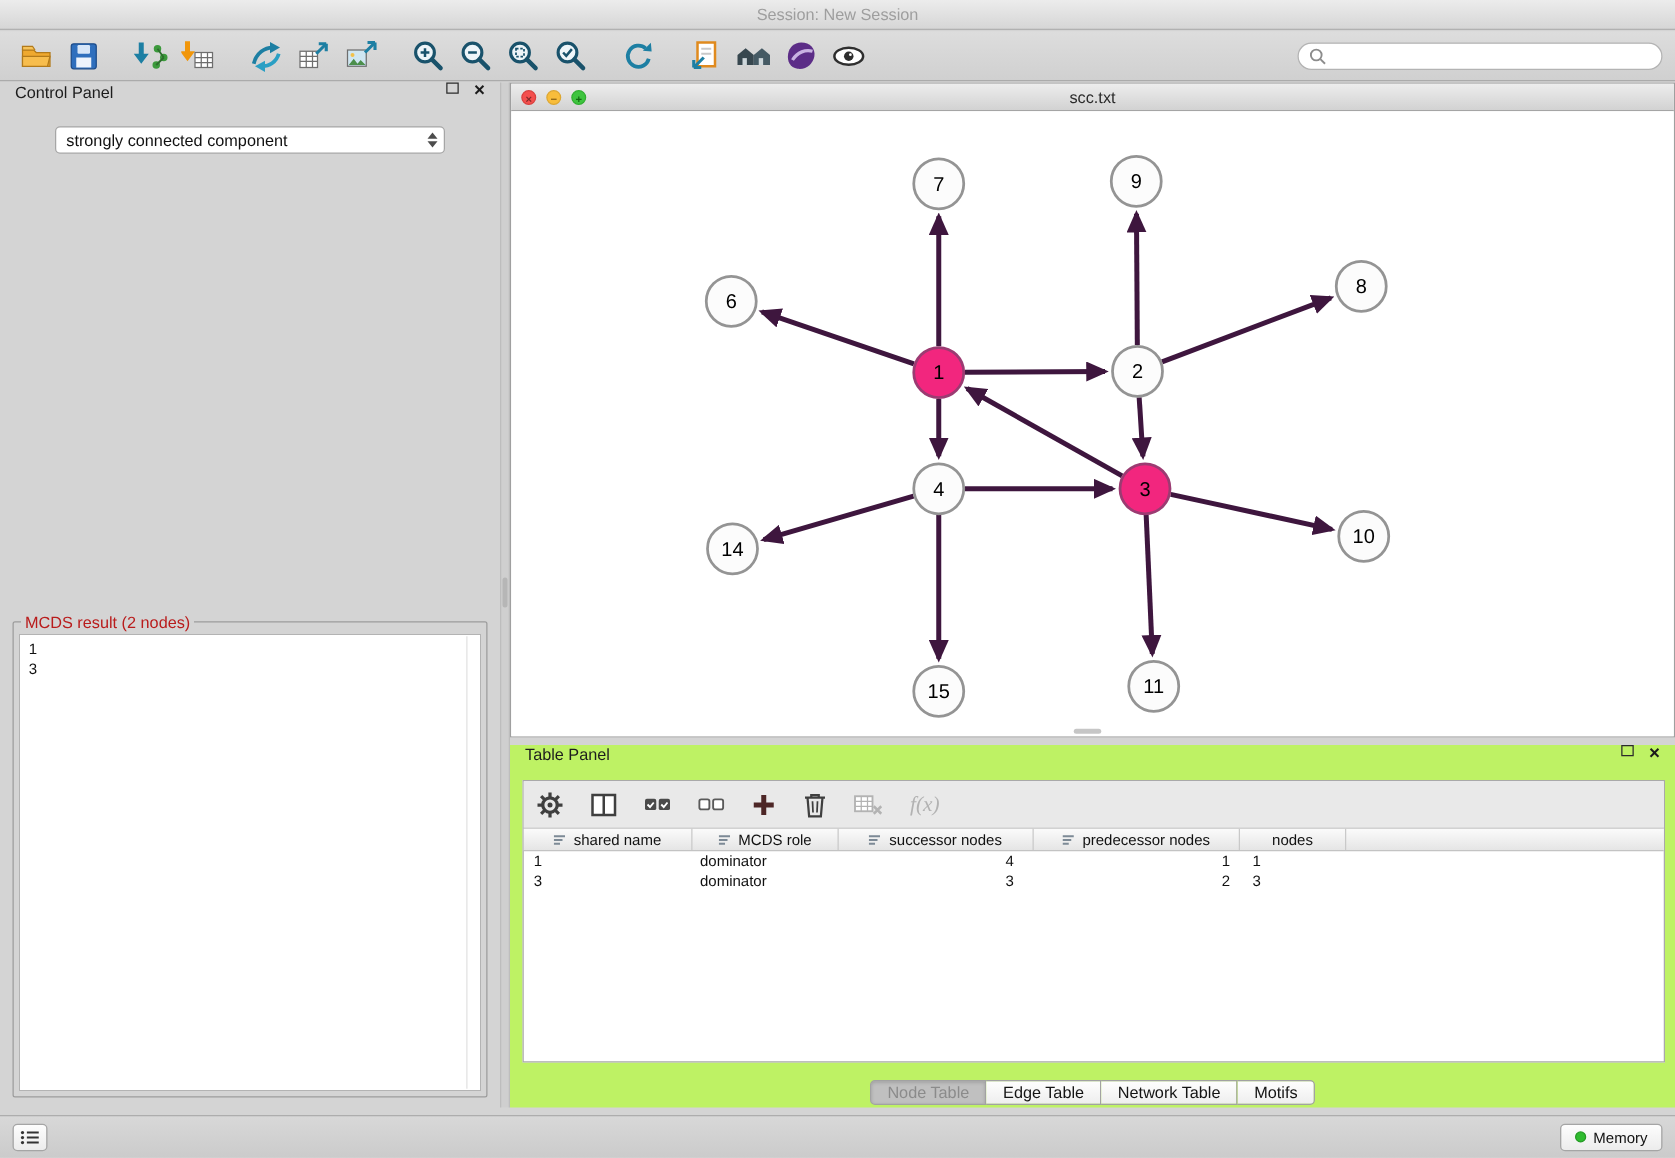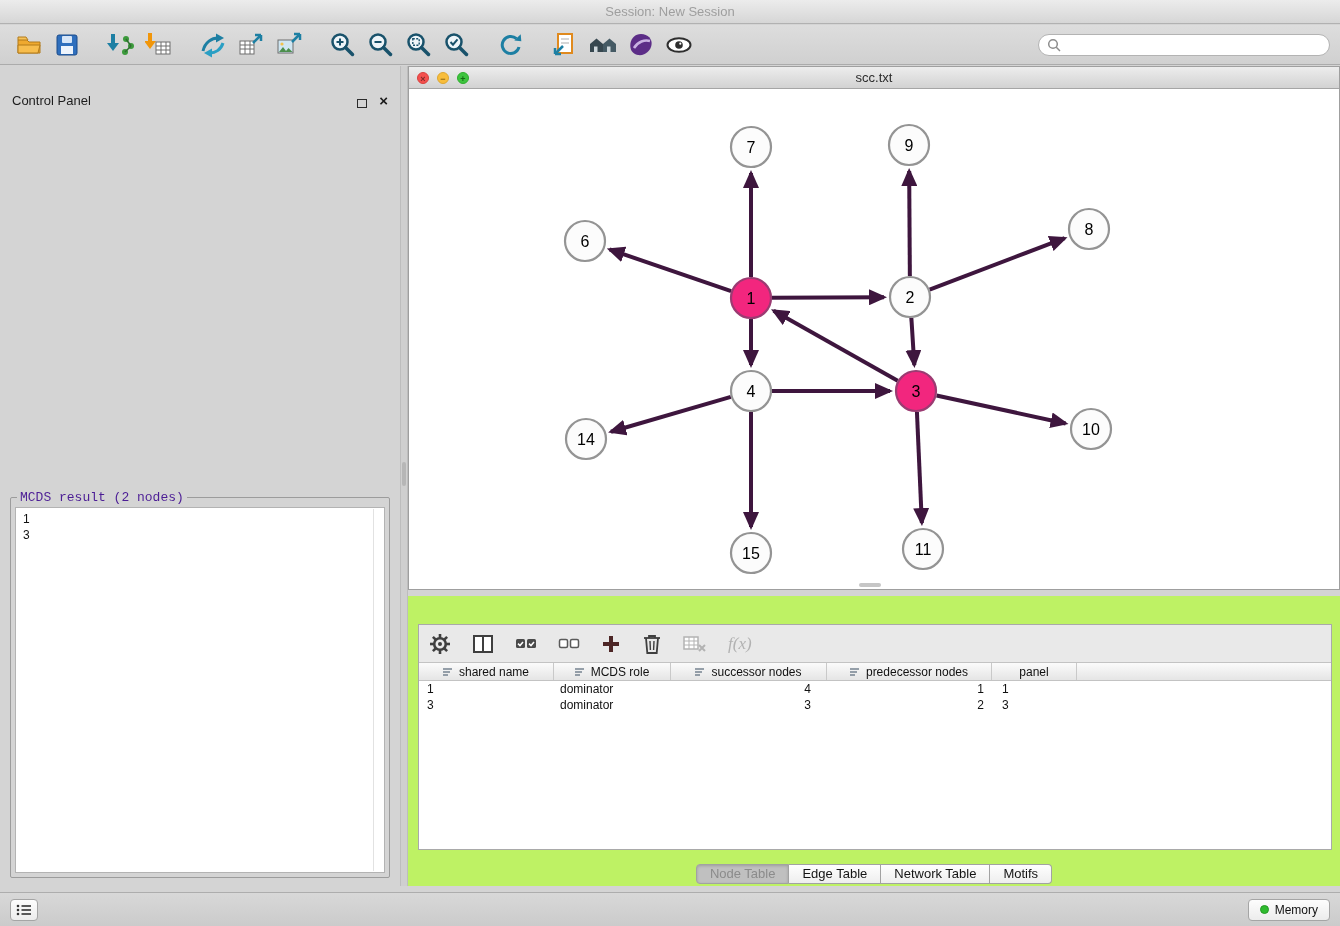--- a/index.html
+++ b/index.html
@@ -26,21 +26,21 @@
   .tbtn { width:38px; height:34px; display:flex; align-items:center; justify-content:center;
           background:transparent; border:none; cursor:default; }
   .tgap { width:16px; }
   .searchbox {
     margin-left:auto; width:292px; height:22px; background:#fff;
     border:1px solid #b3b3b3; border-radius:11px;
     display:flex; align-items:center; padding:0 8px; gap:5px;
   }
   .searchbox input { border:none; outline:none; flex:1; font-size:13px; font-family:inherit; background:transparent; }
   
-  .panel-header { height:26px; display:flex; align-items:flex-end; padding:0 12px; font-size:13px; color:#1d1d1d;margin-top:16px; }
+  .panel-header { height:26px; display:flex; align-items:flex-start; padding:0 12px; font-size:13px; color:#1d1d1d; }
   .panel-header .spacer { flex:1; }
   .float-icon { width:10px; height:9px; border:1.5px solid #2b2b2b; display:inline-block; margin-right:12px; }
   .close-glyph { font-size:15px; font-weight:bold; color:#1b1b1b; line-height:14px; }
   .tabs { display:flex; }
   .tab { height:20px; line-height:18px; padding:0 13px; font-size:13px; color:#141414;
          background:linear-gradient(#fefefe,#eeeeee); border:1px solid #a2a2a2; border-left-width:0; cursor:default; }
   .tab:first-child { border-left-width:1px; border-radius:4px 0 0 4px; }
   .tab:last-child { border-radius:0 4px 4px 0; }
   .tab.selected { background:#c0c0c0; color:#8b8b8b; box-shadow:inset 0 1px 3px rgba(0,0,0,.18); }
   
@@ -54,21 +54,21 @@
   }
   .combo .stepper { position:absolute; right:5px; top:0; bottom:0; display:flex; flex-direction:column; justify-content:center; gap:2px; }
   .combo .stepper i { display:block; width:0; height:0; border-left:4px solid transparent; border-right:4px solid transparent; }
   .combo .stepper i.up { border-bottom:5px solid #4c4c4c; }
   .combo .stepper i.down { border-top:5px solid #4c4c4c; }
   .cp-buttons { display:flex; justify-content:center; gap:15px; margin-top:13px; }
   .pushbtn { height:21px; padding:0 14px; font-size:13px; font-family:inherit; color:#111;
              background:linear-gradient(#ffffff,#f0f0f0); border:1px solid #a2a2a2; border-radius:4px; cursor:default; }
   .result-group { position:absolute; left:10px; right:10px; top:424px; bottom:8px;
                   border:1px solid #9c9c9c; border-radius:2px; }
-  .result-group legend { font-size:13px; color:#4c1d95; margin-left:6px; padding:0 3px;font-family:Liberation Mono, monospace; }
+  .result-group legend { font-size:13px; color:#b91c1c; margin-left:6px; padding:0 3px; }
   .result-box { position:absolute; left:4px; right:4px; top:2px; bottom:4px; background:#fff;
                 border:1px solid #b3b3b3; font-size:12px; line-height:16px; color:#111; padding:3px 7px; }
   .result-gutter { position:absolute; top:1px; bottom:1px; right:10px; width:1px; background:#e2e2e2; }
   
   .v-splitter { position:absolute; left:400px; top:66px; width:8px; bottom:40px;
                 background:#cfcfcf; border-left:1px solid #bdbdbd; border-right:1px solid #bdbdbd; }
   .v-splitter .grip { position:absolute; left:1px; top:396px; width:4px; height:24px; background:#b6b6b6; border-radius:2px; }
   
   .network-window { position:absolute; left:408px; top:66px; right:0; height:524px;
                     background:#fff; border:1px solid #9f9f9f; }
@@ -277,20 +277,27 @@
 <div class="control-panel">
   <div class="panel-header">
     <span>Control Panel</span>
     <span class="spacer"></span>
     <span class="float-icon"></span>
     <span class="close-glyph">×</span>
   </div>
 
 
 
+  <div class="combo">
+    <span>strongly connected component</span>
+    <span class="stepper">
+        <i class="up"></i>
+        <i class="down"></i>
+      </span>
+  </div>
 
 
   <fieldset class="result-group">
     <legend>MCDS result (2 nodes)</legend>
     <div class="result-box">
       <div>1</div>
       <div>3</div>
       <div class="result-gutter"></div>
     </div>
   </fieldset>
@@ -484,21 +491,21 @@
         </div>
       <div class="th c3">
           <svg width="11" height="10" viewBox="0 0 11 10">
             <line x1="0" y1="2" x2="9" y2="2" stroke="#7d8a96" stroke-width="1.6"></line>
             <line x1="0" y1="5" x2="7" y2="5" stroke="#7d8a96" stroke-width="1.6"></line>
             <line x1="0" y1="8" x2="5" y2="8" stroke="#7d8a96" stroke-width="1.6"></line>
           </svg>
           <span>predecessor nodes</span>
         </div>
       <div class="th c4">
-          <span>panel</span>
+          <span>nodes</span>
         </div>
     </div>
 
     <div class="tr">
       <div class="td c0">1</div>
       <div class="td c1">dominator</div>
       <div class="td c2">4</div>
       <div class="td c3">1</div>
       <div class="td c4">1</div>
     </div>

